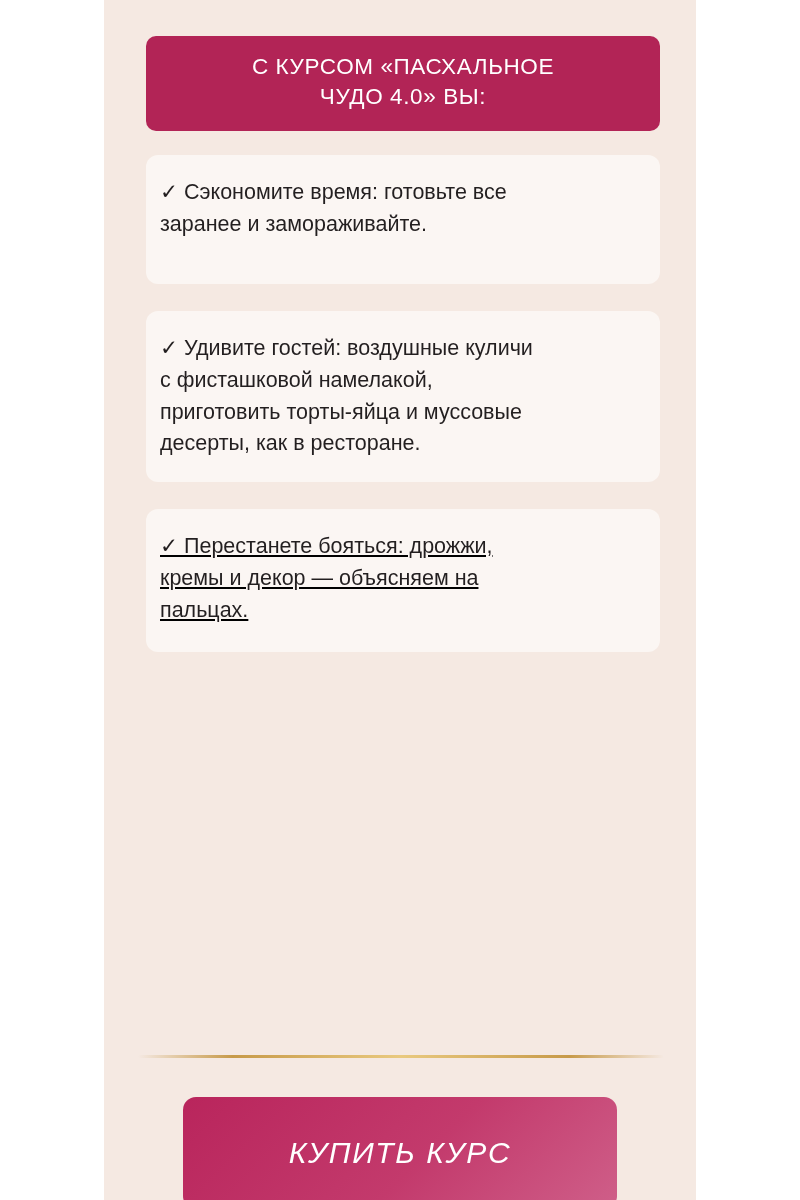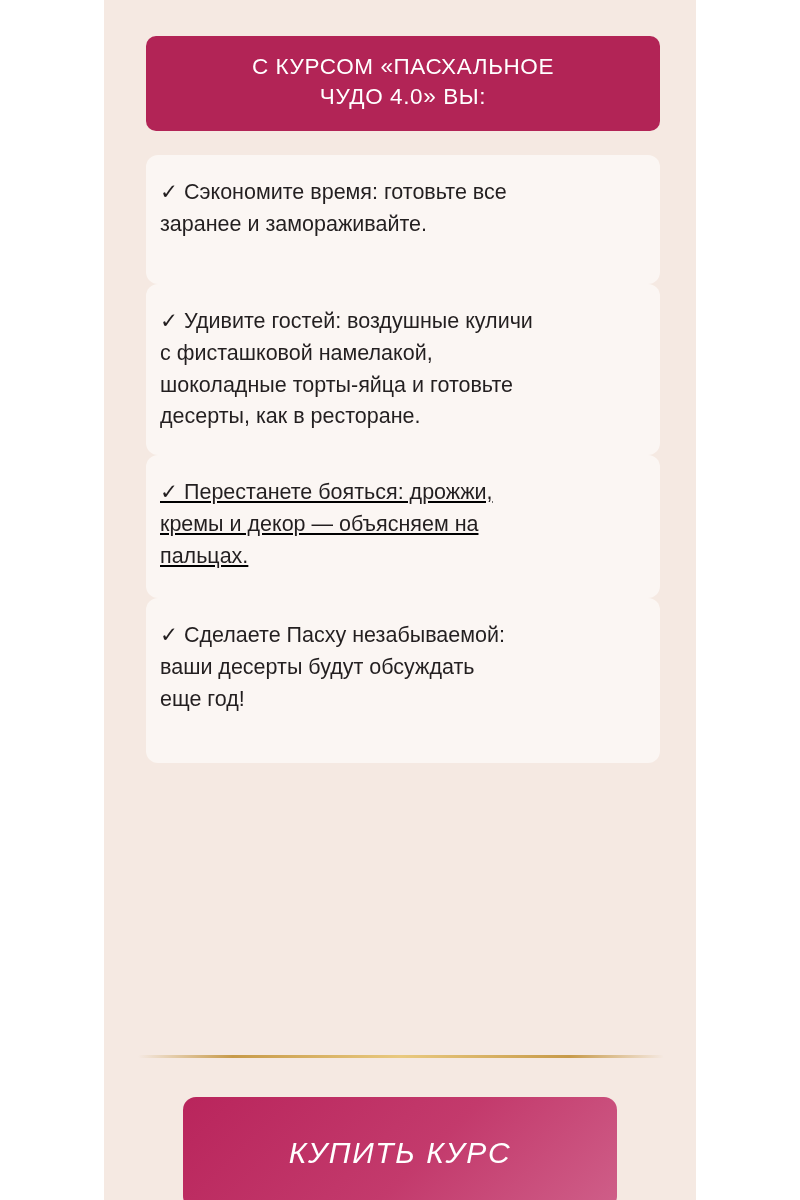--- a/index.html
+++ b/index.html
@@ -66,20 +66,21 @@
     position: absolute;
     left: 42px;
     top: 137px;
     width: 514px;
   }
   .card {
     background: #fbf6f3;
     border-radius: 12px;
     box-sizing: border-box;
     padding: 22px 22px 22px 14px;
+    margin-bottom: 27px;
   }
   .card-text {
     color: #231f20;
     font-size: 21.5px;
     line-height: 1.48;
     font-weight: 400;
     margin: 0;
     white-space: pre-line;
   }
   .card-1 { min-height: 129px; }
@@ -143,35 +144,30 @@
 
       <div class="card card-1">
         <p class="card-text">✓ Сэкономите время: готовьте все
 заранее и замораживайте.</p>
       </div>
 
 
       <div class="card card-3">
         <p class="card-text">✓ Удивите гостей: воздушные куличи
 с фисташковой намелакой,
-шоколадные торты-яйца и готовьте
+приготовить торты-яйца и муссовые
 десерты, как в ресторане.</p>
       </div>
 
       <div class="card card-4">
         <p class="card-text">✓ Перестанете бояться: дрожжи,
 кремы и декор — объясняем на
 пальцах.</p>
       </div>
 
-      <div class="card card-5">
-        <p class="card-text">✓ Сделаете Пасху незабываемой:
-ваши десерты будут обсуждать
-еще год!</p>
-      </div>
 
     </div>
 
     <div class="divider"></div>
 
     <div class="cta-wrap">
       <button class="cta-button">КУПИТЬ КУРС</button>
     </div>
 
   </div>

